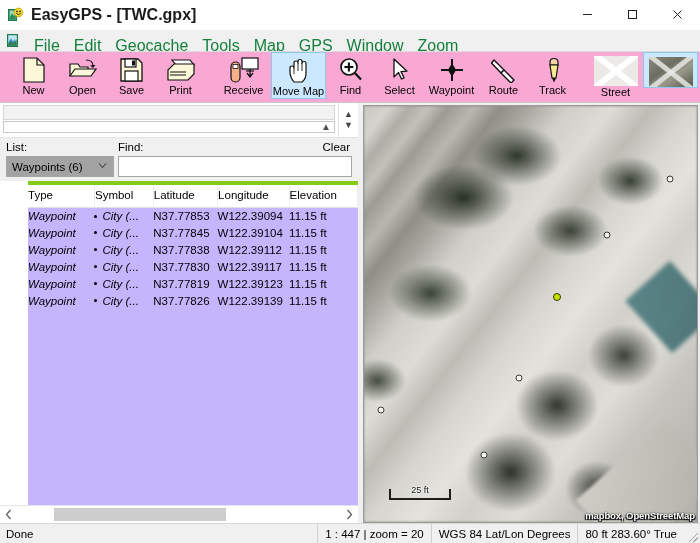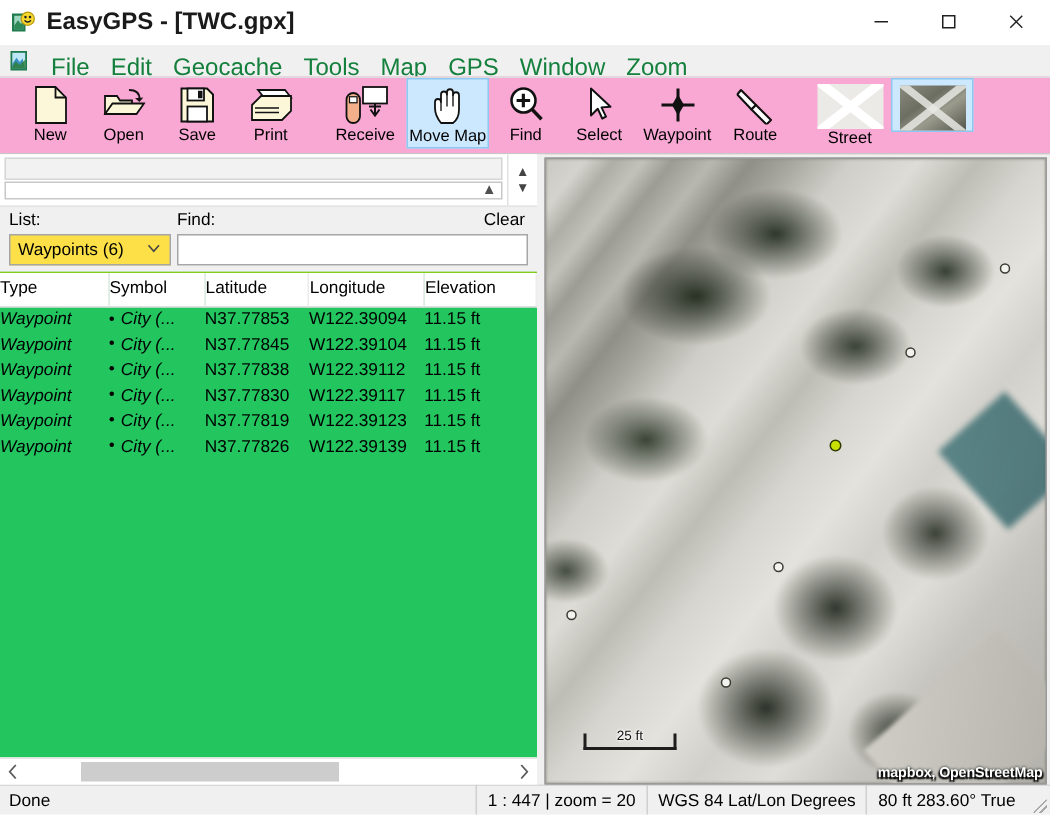--- a/index.html
+++ b/index.html
@@ -200,21 +200,21 @@
     border-top: 1px solid #e3e3e3;
     display: flex;
     padding: 3px 6px 4px 6px;
     position: relative;
   }
   .lr-col { display: flex; flex-direction: column; }
   .lr-lab { font-size: 11.5px; color: #000; margin-bottom: 2px; line-height: 13px; }
   .combo {
     width: 108px; height: 21px;
     border: 1px solid #a6a6a6;
-    background: #fde047;
+    background: #a3a3a3;
     display: flex; align-items: center;
     font-size: 11.5px; color: #000;
     padding-left: 5px;
     position: relative;
   }
   .combo .chev {
     position: absolute; right: 6px; top: 4px;
     width: 9px; height: 9px;
   }
   .findcol { margin-left: 4px; flex: 1 1 auto; }
@@ -222,24 +222,25 @@
   .clear-lnk { font-size: 11.5px; color: #000; padding-right: 2px; }
   .findinput {
     height: 21px;
     border: 1px solid #a6a6a6;
     background: #ffffff;
   }
 
   
   .tablewrap {
     flex: 1 1 auto;
-    background: #22c55e;
+    background: #c4b5fd;
     overflow: hidden;
-    border-top: 1px solid #84cc16;
+    border-top: 4px solid #84cc16;
     min-height: 0;
+    margin-left: 28px;
   }
   table.wp { width: 100%; border-collapse: collapse; }
   table.wp th {
     font-size: 11.5px;
     font-weight: normal;
     color: #000;
     text-align: left;
     padding: 4px 0 5px 0;
     background: #ffffff;
     border-bottom: 1px solid #e0e0e0;
@@ -580,20 +581,30 @@
     <div class="tbtn">
       <div class="glyph">
         <svg width="26" height="26" viewBox="0 0 26 26">
           <path d="M3 3 L13 13 L10 16 L0.5 6 Z" fill="#fff" stroke="#111" stroke-width="1.4" stroke-linejoin="round"></path>
           <path d="M13 13 L23 23 L20 26 L10 16 Z" fill="#fff" stroke="#111" stroke-width="1.4" stroke-linejoin="round"></path>
         </svg>
       </div>
       <div class="lbl">Route</div>
     </div>
 
+    <div class="tbtn">
+      <div class="glyph">
+        <svg width="20" height="26" viewBox="0 0 20 26">
+          <path d="M11 1.5 Q15 1.5 15 5 L15 8 L7 8 L7 5 Q7 1.5 11 1.5 Z" fill="#f3cfa8" stroke="#111" stroke-width="1.2"></path>
+          <path d="M7 8 L15 8 L13 21 L9 21 Z" fill="#f7e98e" stroke="#111" stroke-width="1.2"></path>
+          <path d="M9 21 L13 21 L11 25.5 Z" fill="#111"></path>
+        </svg>
+      </div>
+      <div class="lbl">Track</div>
+    </div>
 
     <div class="tsep"></div>
 
     <div class="tbtn wide maptile">
       <div class="glyph">
         <div class="tile-street"></div>
       </div>
       <div class="lbl">Street</div>
     </div>
 

